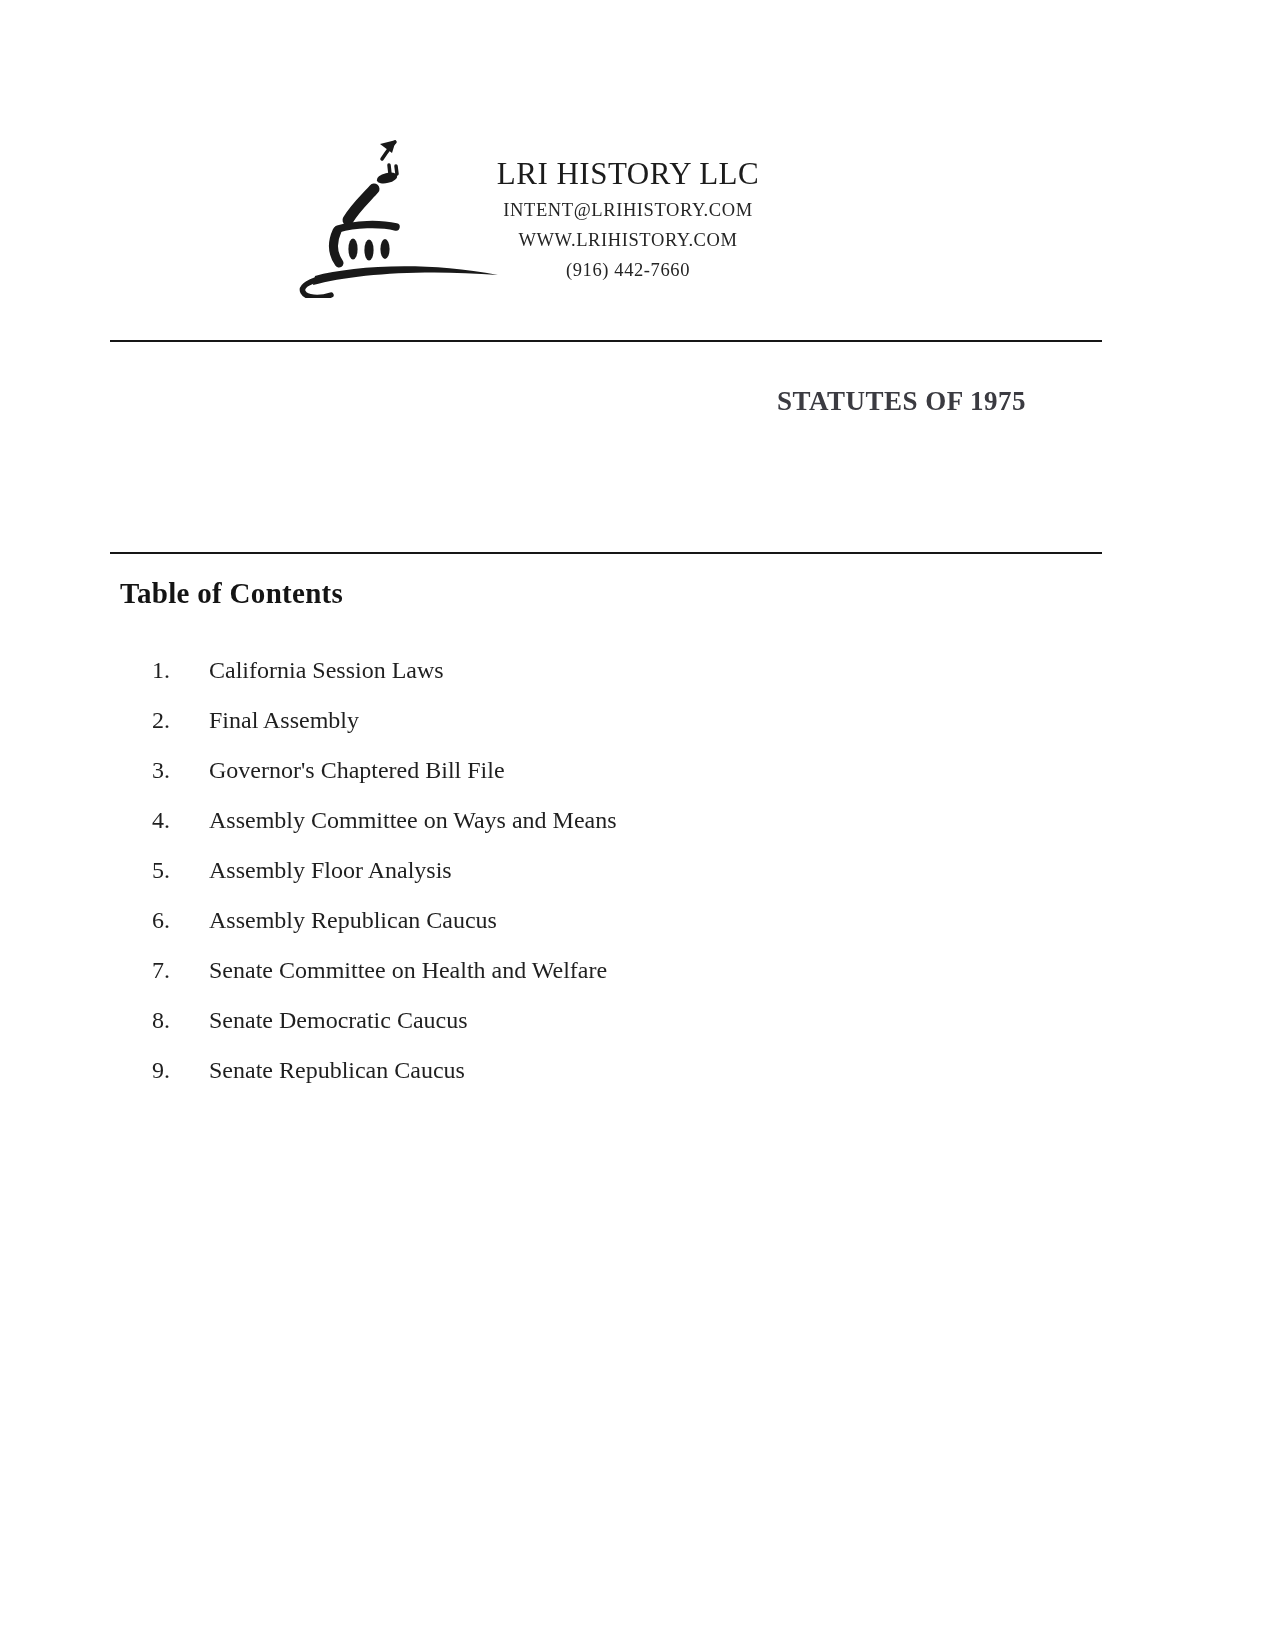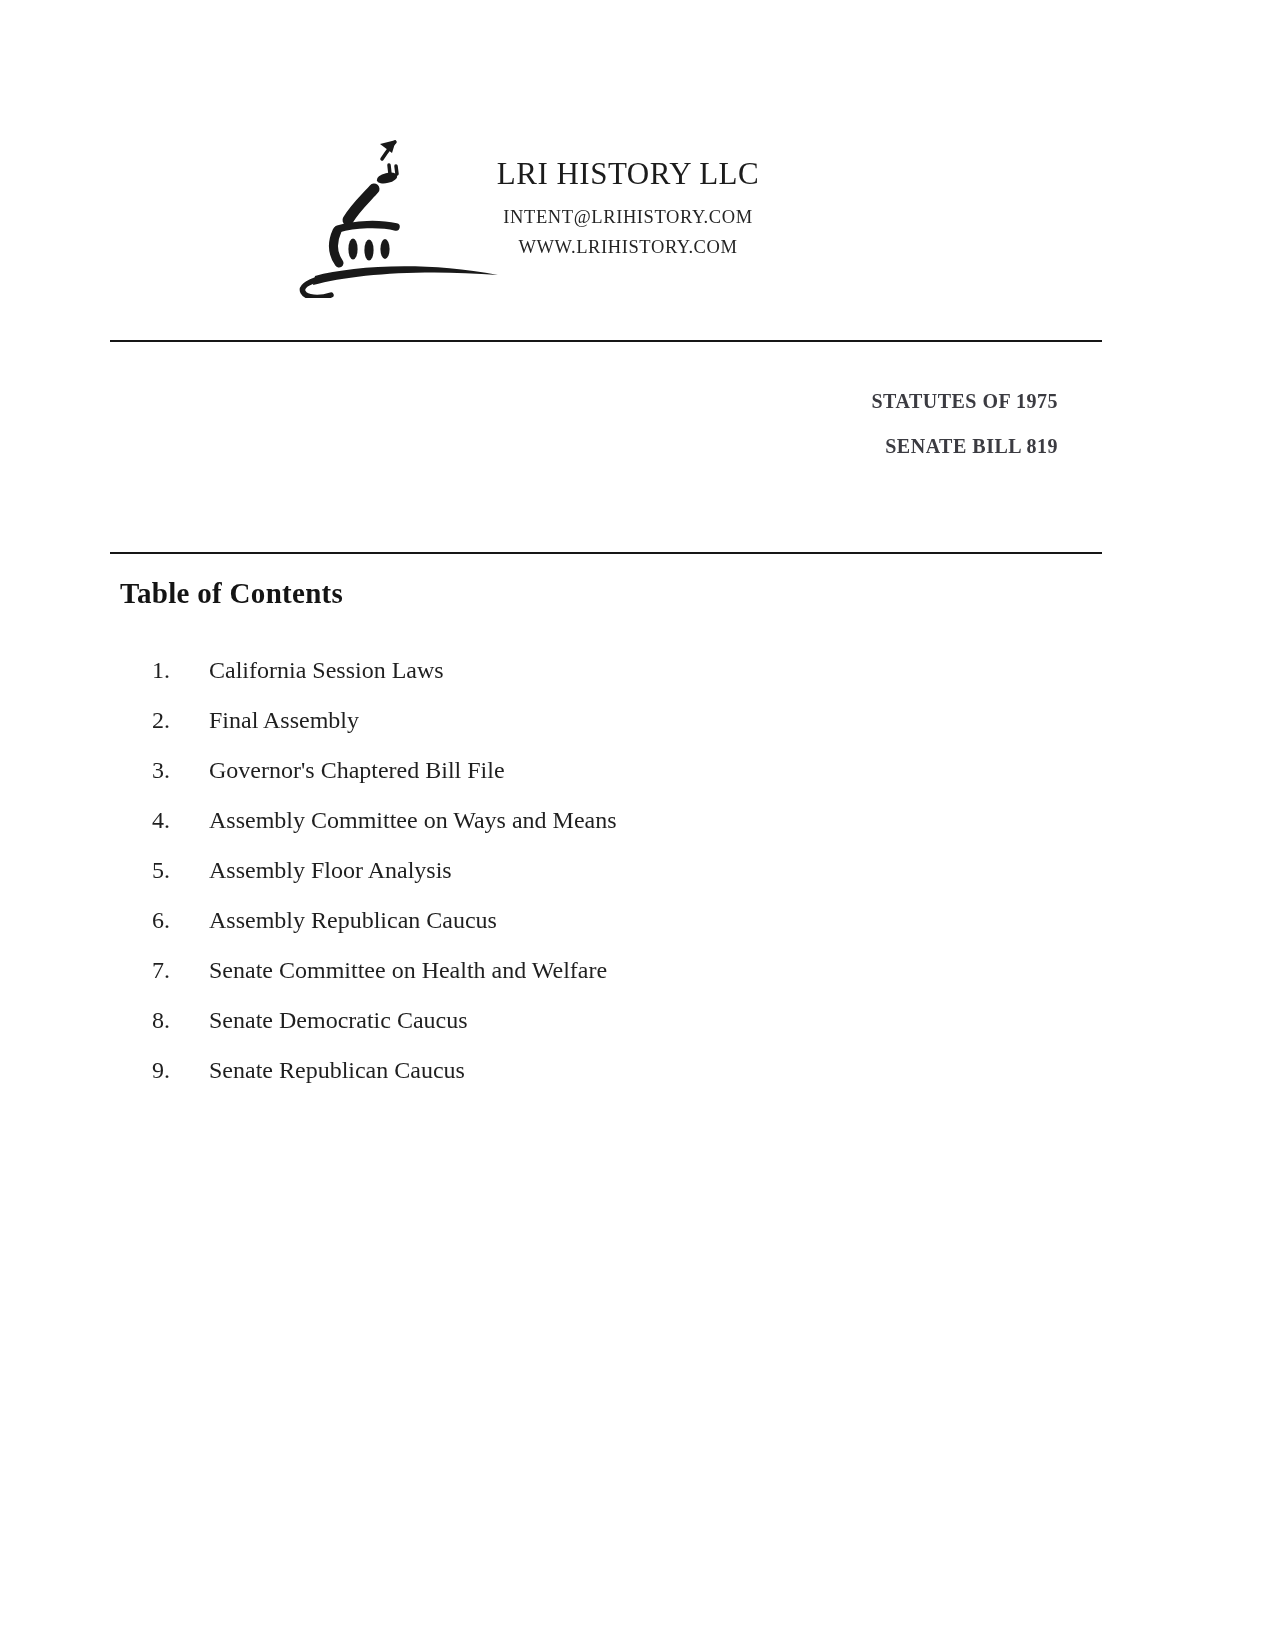--- a/index.html
+++ b/index.html
@@ -24,21 +24,21 @@
     width: 380px;
     text-align: center;
     color: #1c1c1c;
   }
   .company-name {
     font-size: 31px;
     line-height: 42px;
     letter-spacing: 0.5px;
     color: #1c1c1c;
   }
-  .contact-block { margin-top: 7px; }
+  .contact-block { }
   .contact-line {
     font-size: 18.5px;
     line-height: 30px;
     letter-spacing: 0.6px;
     color: #242424;
   }
 
   
   .rule {
     position: absolute;
@@ -46,24 +46,24 @@
     width: 992px;
     height: 2px;
     background: #161616;
   }
   .rule-1 { top: 340px; }
   .rule-2 { top: 552px; }
 
   
   .statute-block {
     position: absolute;
-    right: 218px;
+    right: 250px;
     top: 379px;
     text-align: right;
-    font-size: 20px;
+    font-size: 27px;
     font-weight: bold;
     line-height: 45px;
     letter-spacing: 0.5px;
     color: #3b3b41;
   }
   .statute-line { white-space: pre; }
 
   
   .toc-title {
     position: absolute;
@@ -116,28 +116,28 @@
       <ellipse cx="92" cy="121" rx="4.6" ry="10"></ellipse>
       <path d="M 22,148 C 60,138 130,133 205,147 C 130,141 60,146 20,157 Z"></path>
     </g>
   </svg>
 
   <div class="header-text">
     <div class="company-name">LRI HISTORY LLC</div>
     <div class="contact-block">
       <div class="contact-line">INTENT@LRIHISTORY.COM</div>
       <div class="contact-line">WWW.LRIHISTORY.COM</div>
+      <div class="contact-line">(916) 442-7660</div>
     </div>
   </div>
 
   <div class="rule rule-1"></div>
 
   <div class="statute-block">
     <div class="statute-line">STATUTES OF 1975</div>
-    <div class="statute-line">SENATE BILL 819</div>
   </div>
 
   <div class="rule rule-2"></div>
 
   <div class="toc-title">Table of Contents</div>
 
   <div class="toc-list">
     <div class="toc-row">
       <span class="toc-num">1.</span>
       <span class="toc-label">California Session Laws</span>

